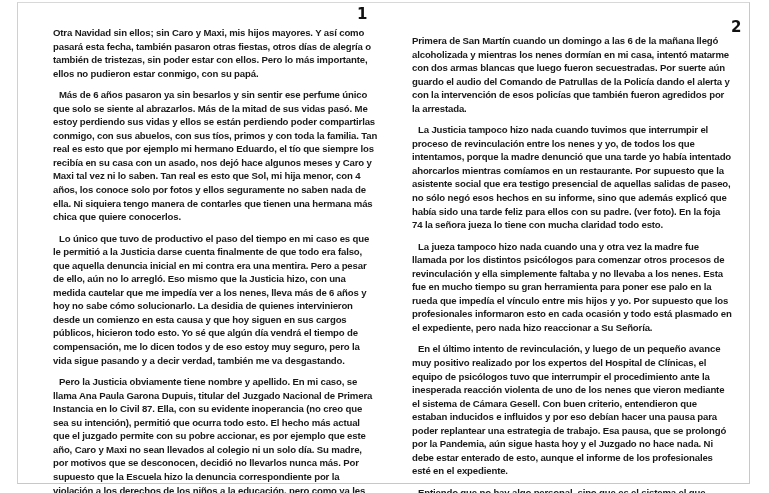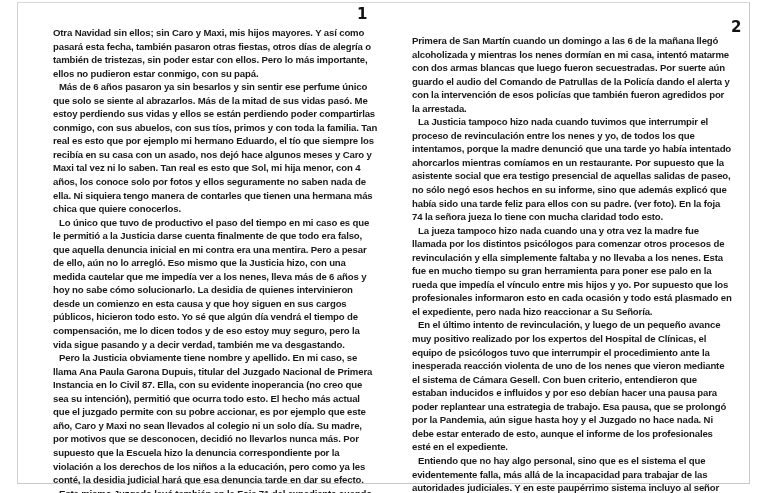--- a/index.html
+++ b/index.html
@@ -16,21 +16,21 @@
   .page-num {
     position:absolute; font-family:"DejaVu Sans", sans-serif; font-weight:bold;
     font-size:15px; color:#111;
   }
   .col {
     position:absolute; top:26px; color:#1a1a1a;
     font-family:"Liberation Sans", sans-serif; font-weight:bold;
     font-size:9.6px; line-height:13.55px; letter-spacing:-0.15px;
   }
   .col p { margin:0; text-indent:0; }
-  .col p.ind { text-indent:6px; }
+  .col p.ind { text-indent:6px;margin-top:8px; }
   .col-left { left:53px; width:325px; }
   .col-right { left:412px; width:320px; top:34px; }
 </style>
 </head>
 <body>
 
 <div class="frame"></div>
 
 <div class="page-num" style="left:357px; top:5px;">1</div>
 <div class="page-num" style="left:731px; top:18px;">2</div>

